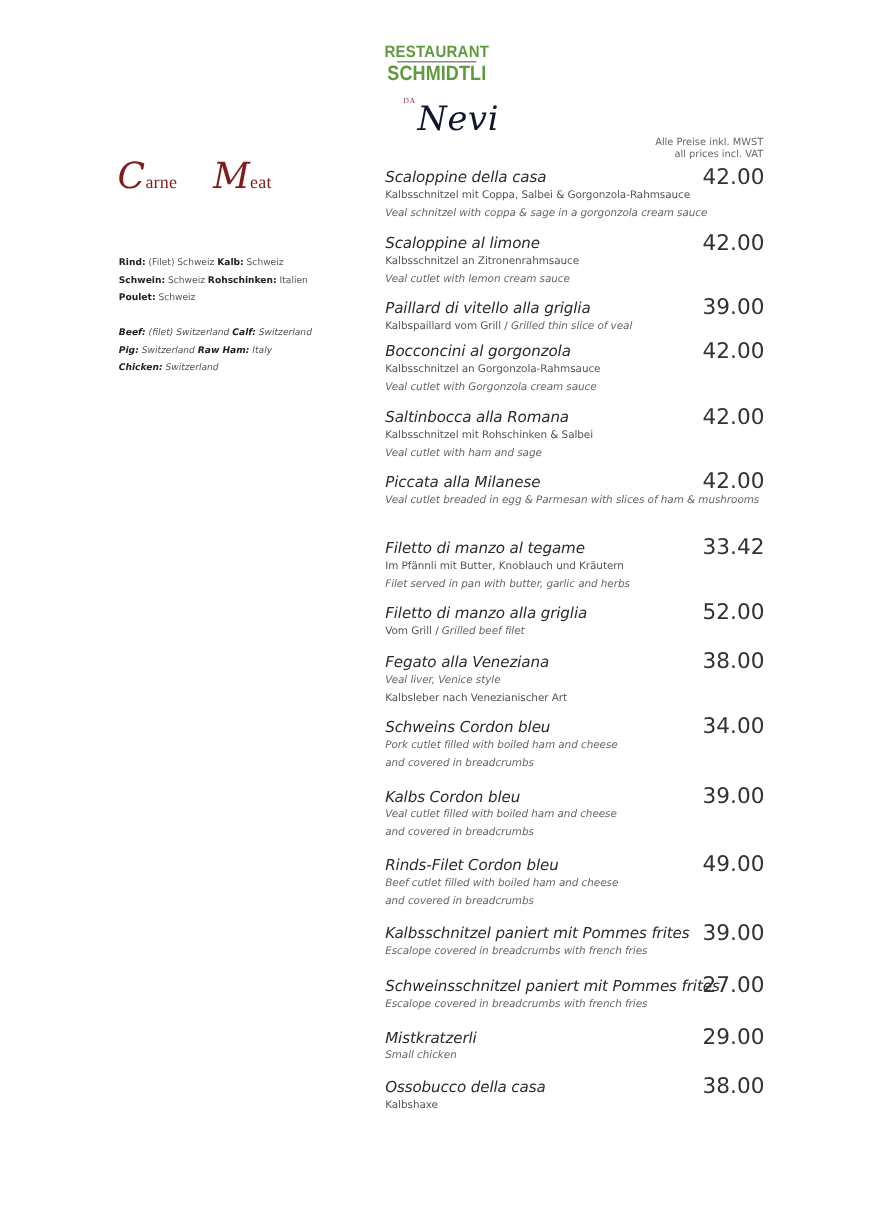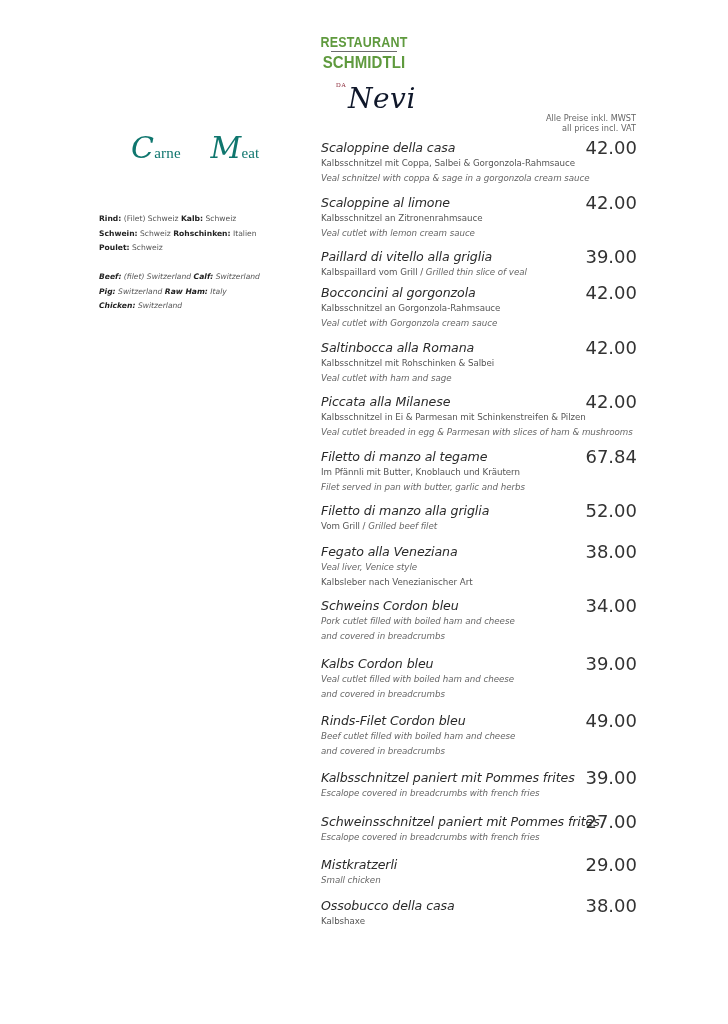--- a/index.html
+++ b/index.html
@@ -75,23 +75,22 @@
       line-height: 10px;
     }
     .vat .en { }
     .section-title {
       position: absolute;
       left: 98px;
       top: 130px;
       font-family: "DejaVu Serif", serif;
       font-style: italic;
       font-size: 24px;
-      color: #0f766e;
+      color: #7f1d1d;
       letter-spacing: 0.2px;
-      margin-left: 33px;
     }
     .section-title .word {
       display: inline-block;
     }
     .section-title .cap {
       font-size: 30px;
       font-style: italic;
       font-weight: normal;
     }
     .section-title .rest {
@@ -213,27 +212,26 @@
   <div class="item" style="height:54px">
     <div class="item-name">Saltinbocca alla Romana</div>
     <div class="item-price">42.00</div>
     <div class="desc">Kalbsschnitzel mit Rohschinken &amp; Salbei</div>
     <div class="desc it">Veal cutlet with ham and sage</div>
   </div>
 
   <div class="item" style="height:55px">
     <div class="item-name">Piccata alla Milanese</div>
     <div class="item-price">42.00</div>
-    <div class="desc">Kalbsschnitzel in Ei &amp; Parmesan mit Schinkenstreifen &amp; Pilzen</div>
     <div class="desc it">Veal cutlet breaded in egg &amp; Parmesan with slices of ham &amp; mushrooms</div>
   </div>
 
   <div class="item" style="height:54px">
     <div class="item-name">Filetto di manzo al tegame</div>
-    <div class="item-price">67.84</div>
+    <div class="item-price">33.42</div>
     <div class="desc">Im Pfännli mit Butter, Knoblauch und Kräutern</div>
     <div class="desc it">Filet served in pan with butter, garlic and herbs</div>
   </div>
 
   <div class="item" style="height:41px">
     <div class="item-name">Filetto di manzo alla griglia</div>
     <div class="item-price">52.00</div>
     <div class="desc"><span>Vom Grill / </span><span class="it">Grilled beef filet</span></div>
   </div>
 

